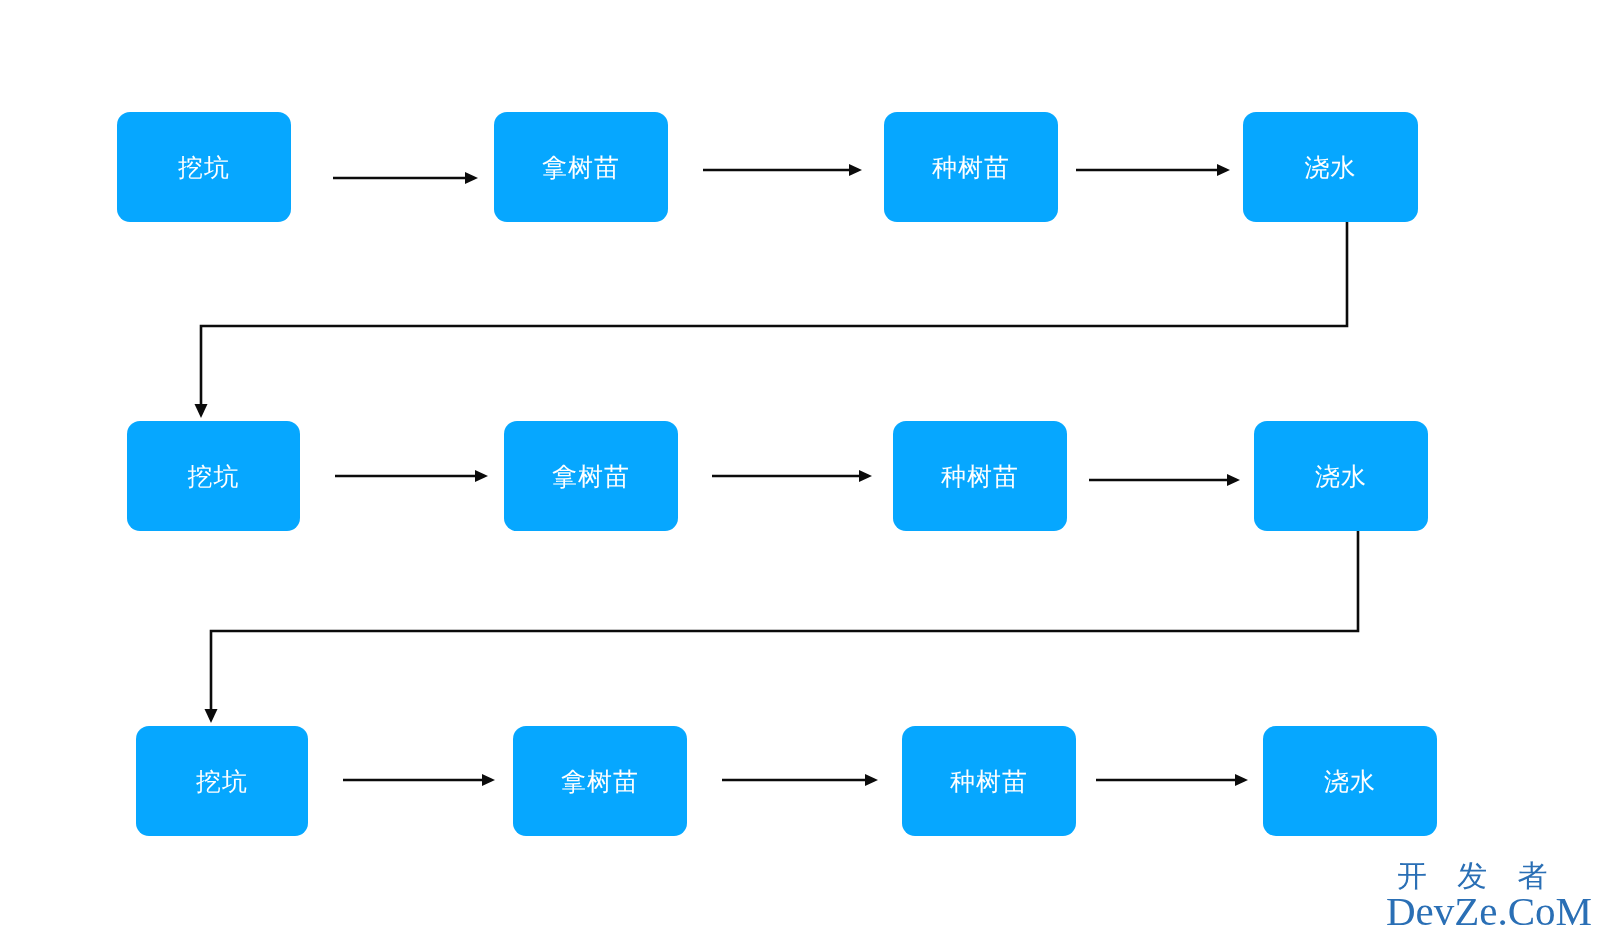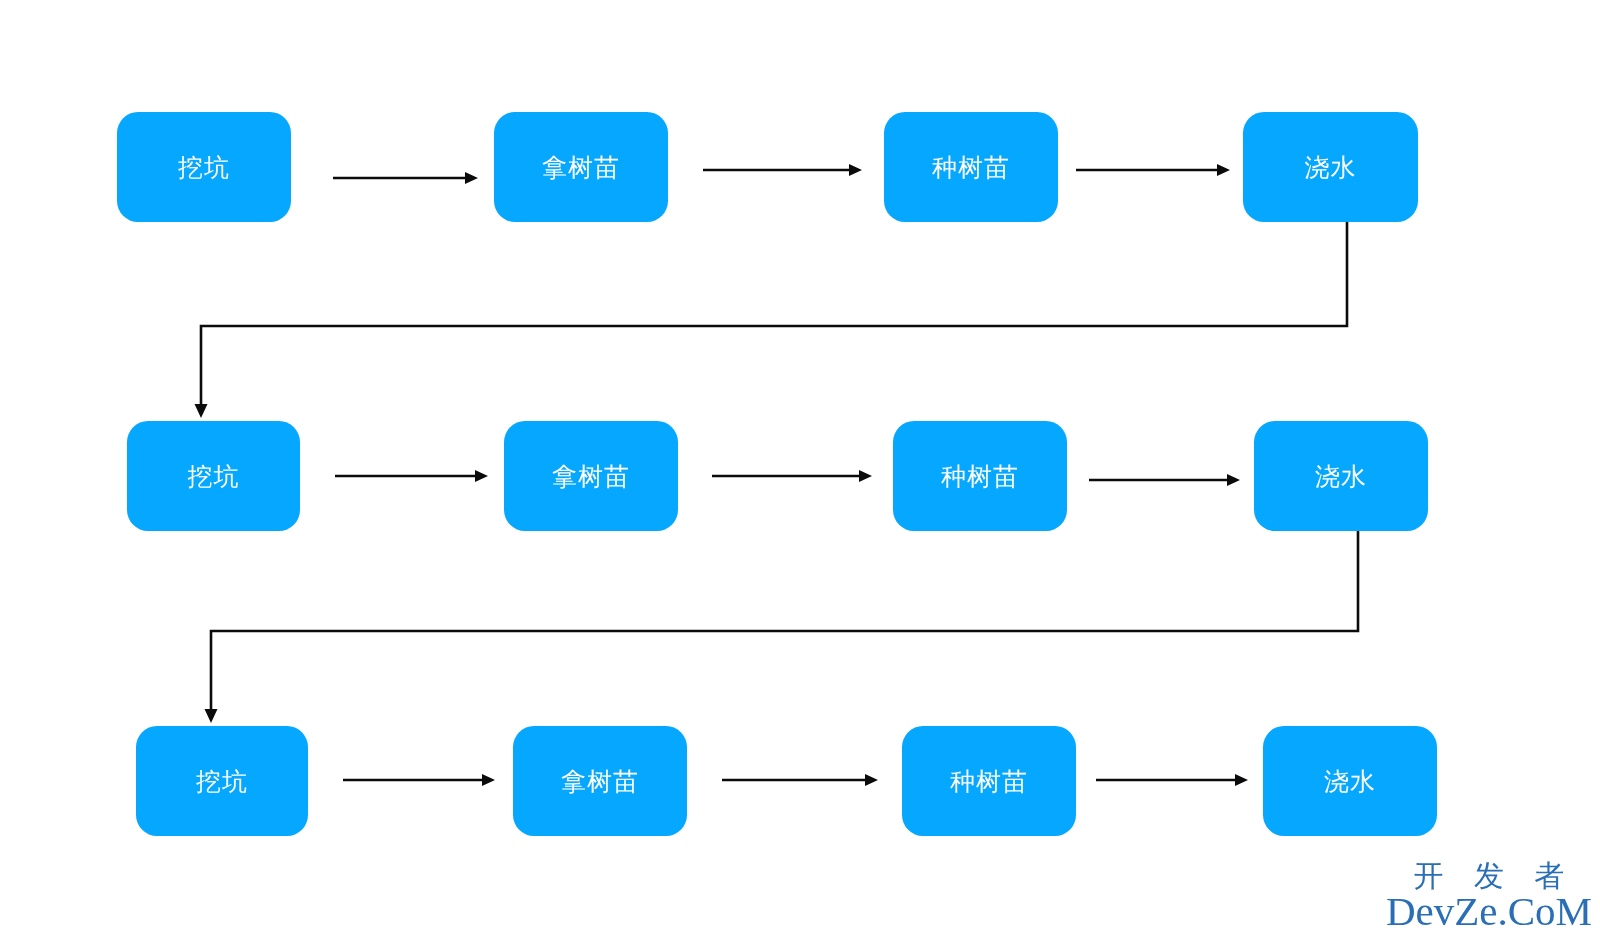--- a/index.html
+++ b/index.html
@@ -21,21 +21,21 @@
     top: 0;
     width: 1600px;
     height: 936px;
   }
 
   
   .node {
     position: absolute;
     box-sizing: border-box;
     background: #06a7ff;
-    border-radius: 21px;
+    border-radius: 13px;
     display: flex;
     align-items: center;
     justify-content: center;
     color: #ffffff;
     font-size: 25px;
     letter-spacing: 1px;
     font-weight: 400;
     user-select: none;
   }
 
@@ -56,21 +56,20 @@
   #links .head {
     fill: #0b0b0b;
     stroke: none;
   }
 
   
   #watermark {
     position: absolute;
     right: 8px;
     bottom: 4px;
-    text-align: center;
     color: #2a6fb5;
     user-select: none;
   }
   #watermark .wm-cn {
     font-size: 30px;
     letter-spacing: 11px;
     line-height: 1.05;
     padding-left: 11px;
     display: block;
   }

